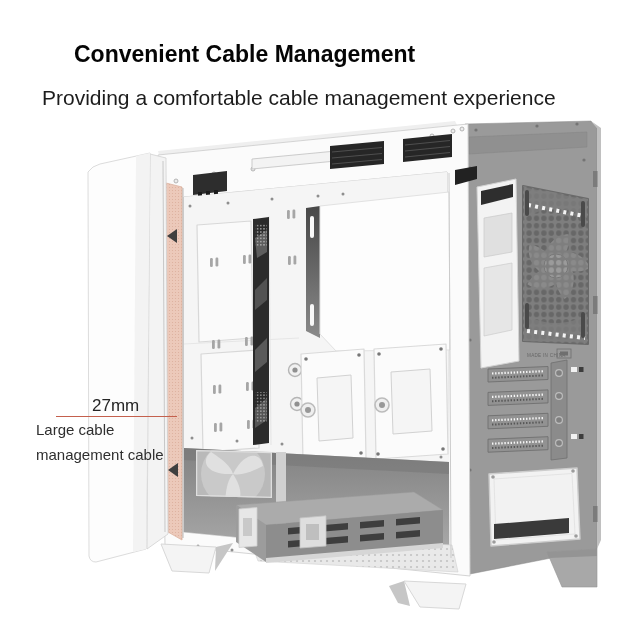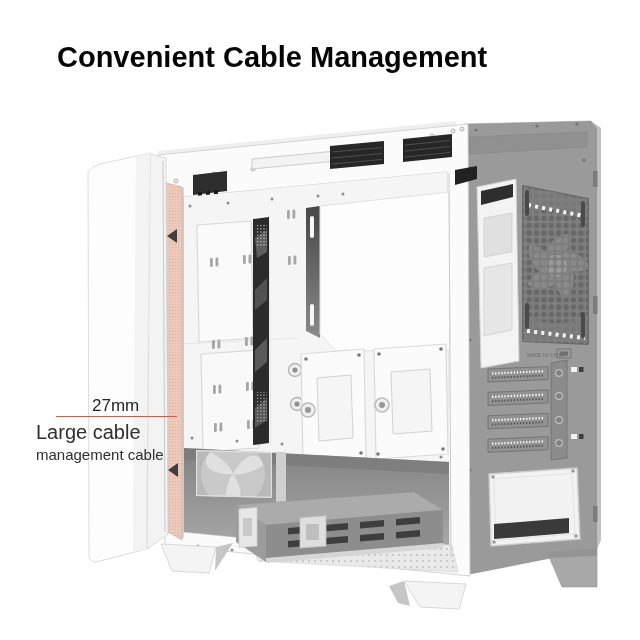--- a/index.html
+++ b/index.html
@@ -1,33 +1,34 @@
 <!DOCTYPE html>
 <html><head>
 <meta charset="utf-8">
 <style>
   html,body{margin:0;padding:0;background:#ffffff;}
   #stage{position:relative;width:640px;height:640px;background:#ffffff;overflow:hidden;
          font-family:"Liberation Sans", sans-serif;}
-  .title{position:absolute;left:57px;top:41px;font-size:29px;font-weight:700;color:#050505;
+  .title{position:absolute;left:74px;top:41px;font-size:23px;font-weight:700;color:#050505;
          letter-spacing:0px;white-space:nowrap;}
   .subtitle{position:absolute;left:42px;top:86px;font-size:21px;font-weight:400;color:#1c1c1c;
          white-space:nowrap;}
   .meas{position:absolute;left:92px;top:396px;font-size:17px;color:#262626;white-space:nowrap;}
-  .ann1{position:absolute;left:36px;top:421px;font-size:20px;color:#2f2f2f;white-space:nowrap;}
+  .ann1{position:absolute;left:36px;top:421px;font-size:15px;color:#2f2f2f;white-space:nowrap;}
   .ann2{position:absolute;left:36px;top:446px;font-size:15px;color:#2f2f2f;white-space:nowrap;}
   .redline{position:absolute;left:56px;top:416px;width:121px;height:1.4px;background:#c4604d;}
   svg{position:absolute;left:0;top:0;}
 </style>
 </head>
 <body>
 
 <div id="stage">
 
   <div class="title">Convenient Cable Management</div>
+  <div class="subtitle">Providing a comfortable cable management experience</div>
 
   <svg width="640" height="640" viewBox="0 0 640 640">
     <defs>
       <pattern id="perf" width="6" height="6" patternUnits="userSpaceOnUse">
         <rect width="6" height="6" fill="#e9e9e9"></rect>
           <circle cx="3" cy="3" r="1.1" fill="#c3c3c3"></circle>
       </pattern>
       <pattern id="pinktex" width="3" height="3" patternUnits="userSpaceOnUse">
         <rect width="3" height="3" fill="#ecc9ba"></rect>
           <circle cx="1.5" cy="1.5" r="0.55" fill="#dcae9c"></circle>

